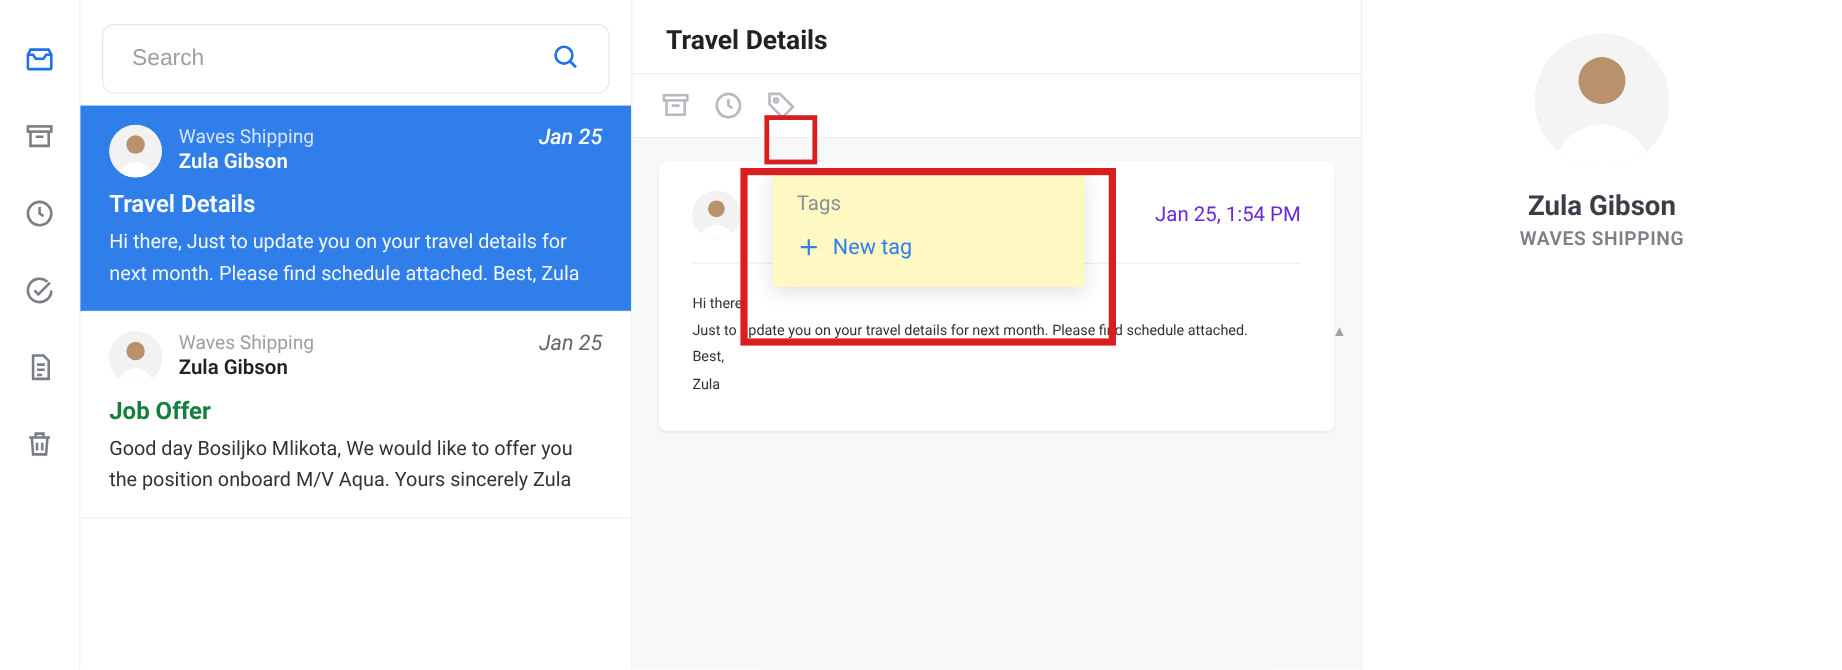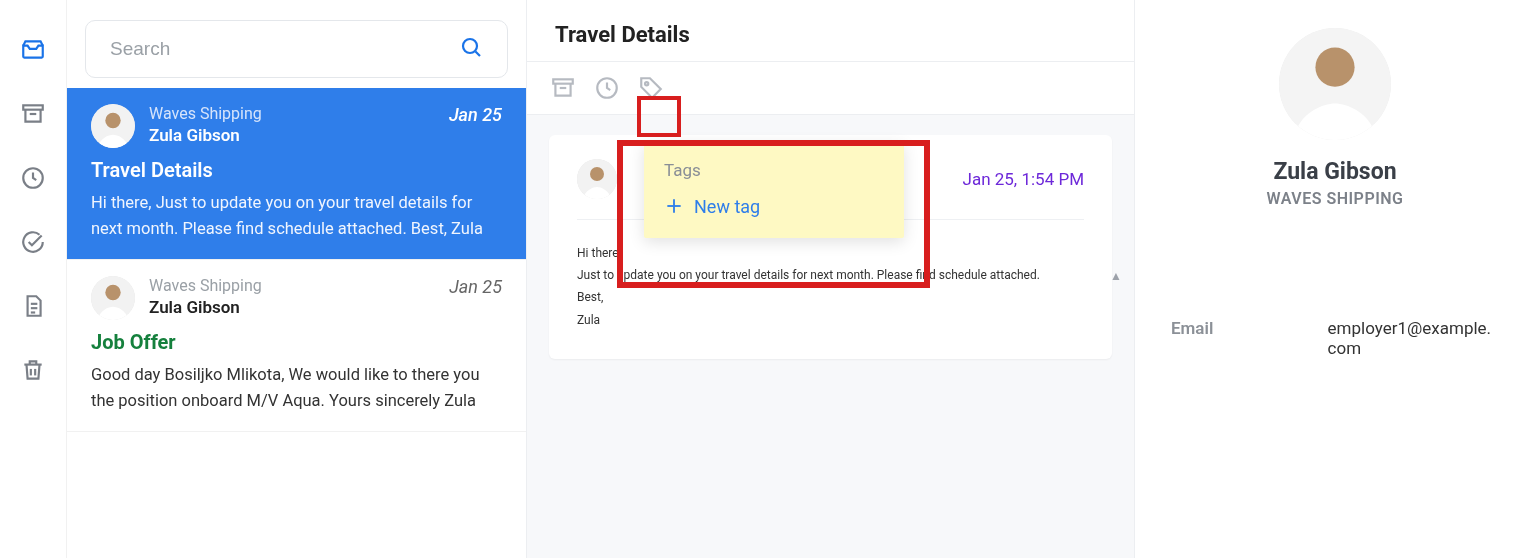--- a/index.html
+++ b/index.html
@@ -366,21 +366,21 @@
             <path d="M6 40c2-9 10-12 14-12s12 3 14 12z" fill="#fff"></path>
           </svg>
       </div>
       <div class="msg-meta">
         <div class="company">Waves Shipping</div>
         <div class="sender">Zula Gibson</div>
       </div>
       <div class="date">Jan 25</div>
     </div>
     <div class="subject">Job Offer</div>
-    <div class="preview">Good day Bosiljko Mlikota, We would like to there you the position onboard M/V Aqua. Yours sincerely Zula</div>
+    <div class="preview">Good day Bosiljko Mlikota, We would like to offer you the position onboard M/V Aqua. Yours sincerely Zula</div>
   </div>
 </div>
 
 <div class="detail-col">
   <div class="detail-header">Travel Details</div>
 
   <div class="detail-actions">
     <span class="action-icon">
       <svg viewBox="0 0 24 24" width="26" height="26" fill="none" stroke="currentColor" stroke-width="2">
         <rect x="3" y="4" width="18" height="4"></rect>
@@ -442,17 +442,13 @@
 <div class="contact-col">
   <div class="big-avatar">
     <svg viewBox="0 0 40 40">
         <circle cx="20" cy="20" r="20" fill="#f4f4f4"></circle>
         <circle cx="20" cy="14" r="7" fill="#b8926b"></circle>
         <path d="M5 40c2-10 11-13 15-13s13 3 15 13z" fill="#fff"></path>
       </svg>
   </div>
   <div class="contact-name">Zula Gibson</div>
   <div class="contact-org">WAVES SHIPPING</div>
-  <div class="contact-row">
-    <div class="contact-label">Email</div>
-    <div class="contact-value">employer1@example.com</div>
-  </div>
 </div>
 
 </body></html>

